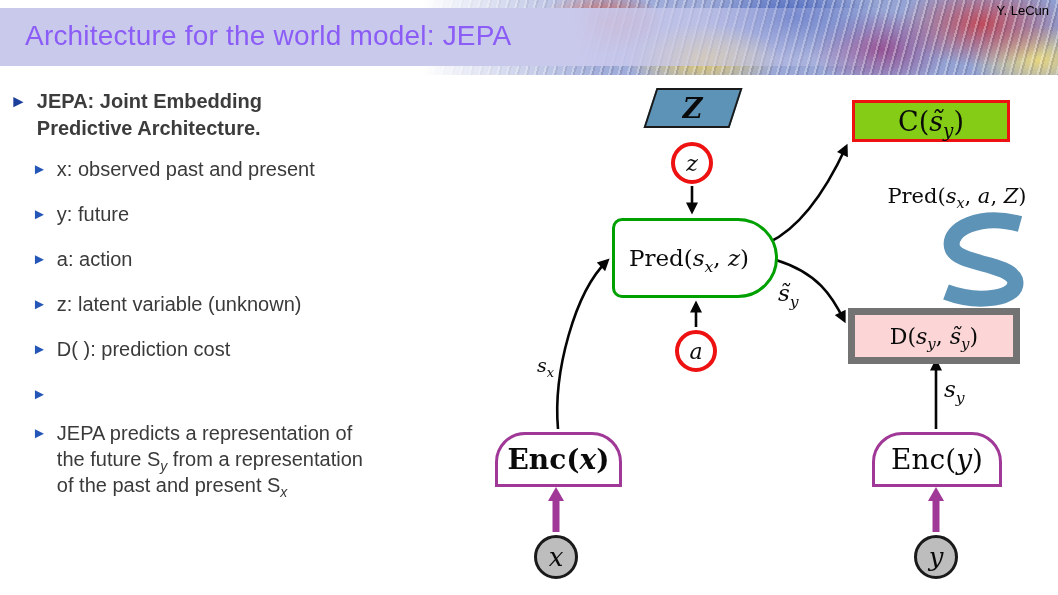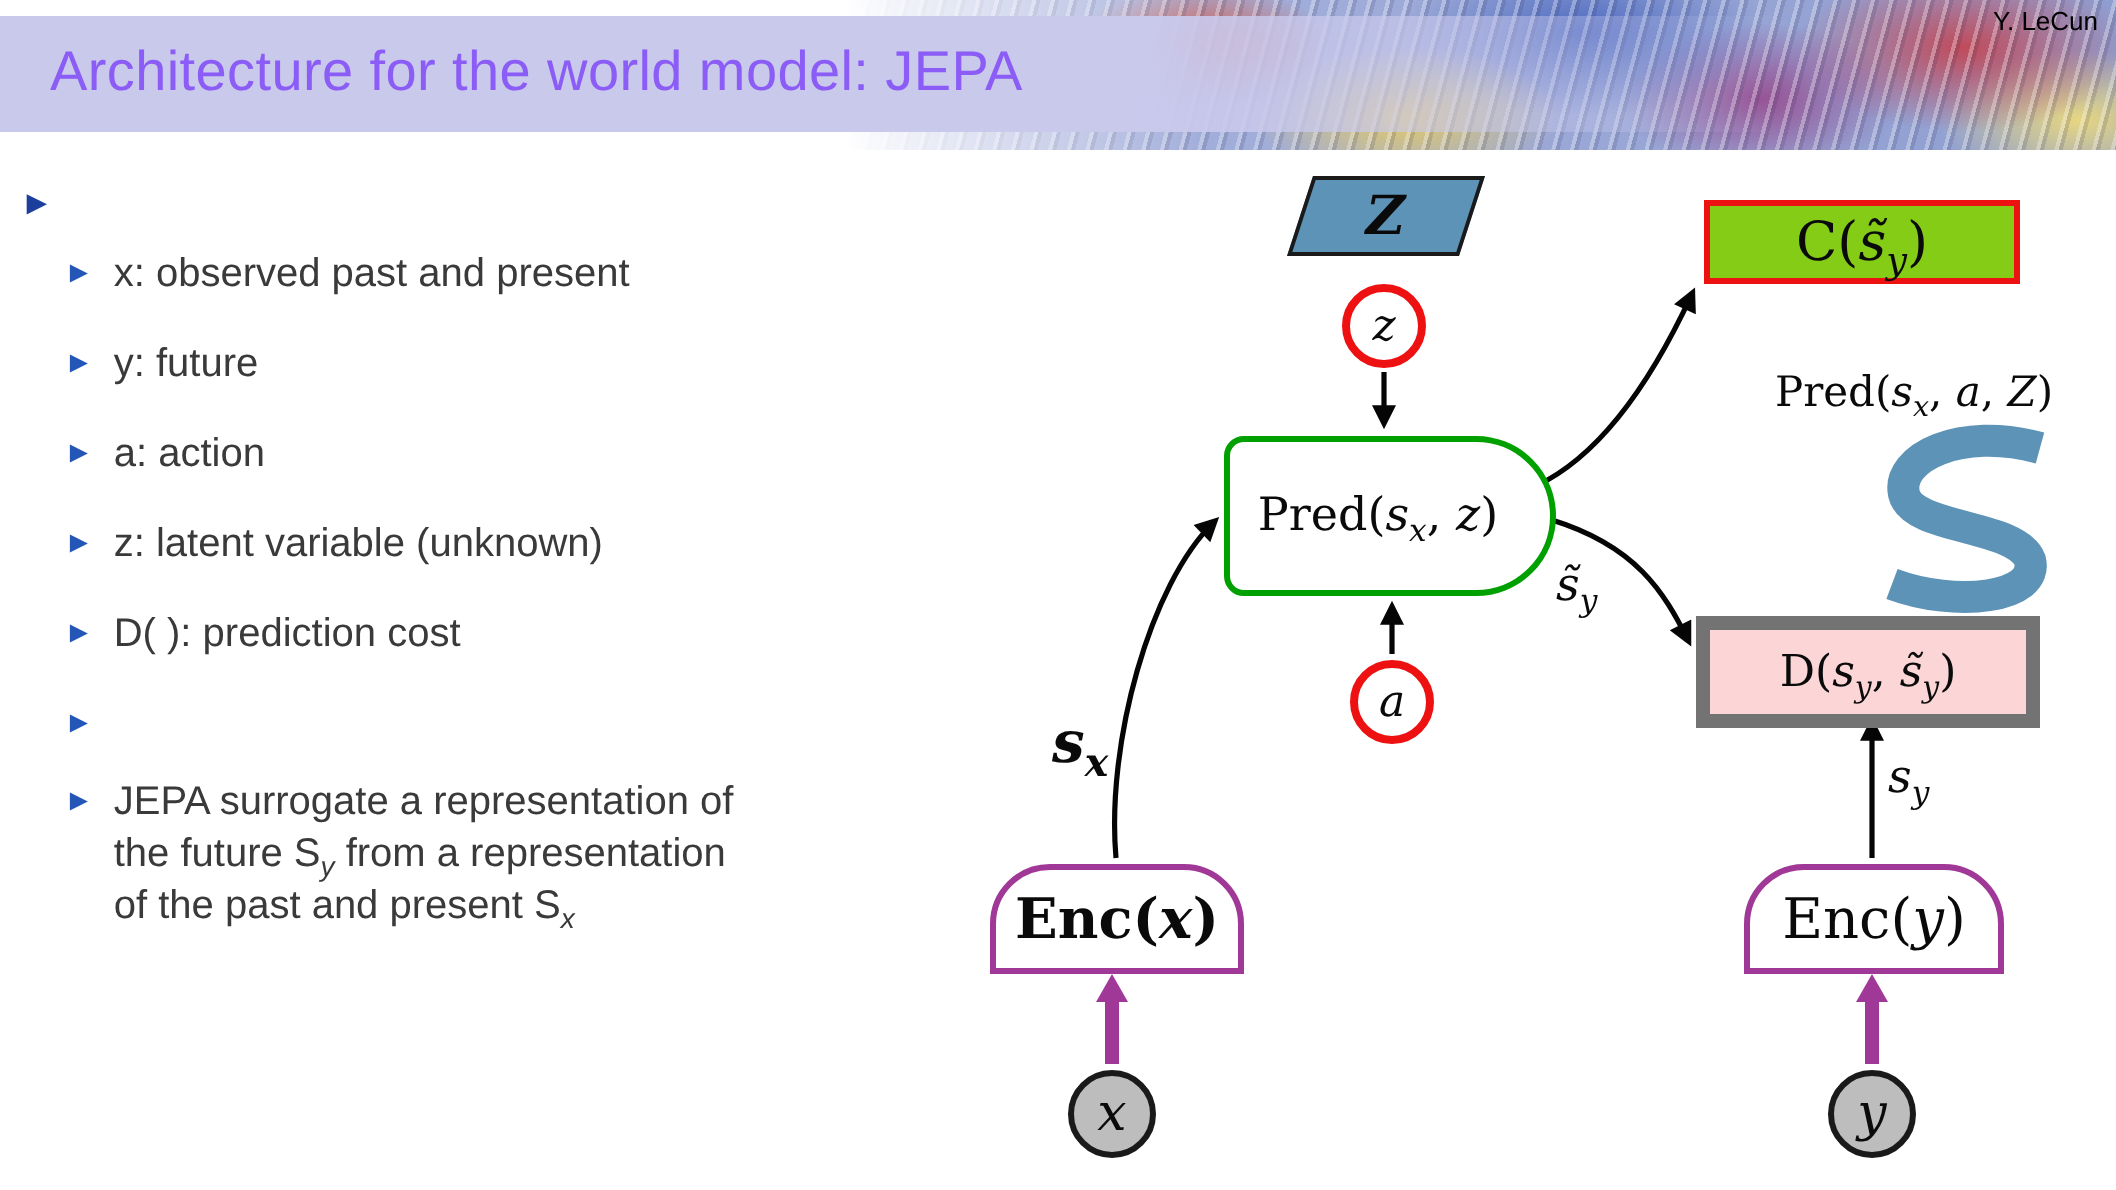--- a/index.html
+++ b/index.html
@@ -70,39 +70,43 @@
   .pred { left:132px; top:138px; width:166px; height:80px; background:#fff;
           border:3px solid #00a000; border-radius:10px 40px 40px 10px; font-size:23px; padding-right:12px; }
   .cbox { left:372px; top:20px;  width:158px; height:42px; background:#84cc16; border:3px solid #ee1111; font-size:27px; }
   .dbox { left:368px; top:228px; width:172px; height:56px; background:#fcd6d6; border:7px solid #737373; font-size:22px; }
   .enc  { background:#fff; border:3px solid #a03898; border-radius:30px 30px 0 0; font-size:28px; }
   .encx { left:15px;  top:352px; width:127px; height:55px;font-weight:bold; }
   .ency { left:392px; top:352px; width:130px; height:55px; }
 
   .dlabel { position:absolute; z-index:3; }
   .formula { left:382px; top:104px; width:190px; text-align:center; font-size:21px; }
-  .l-sx  { left:46px;  top:274px; font-size:29px;font-weight:bold; }
+  .l-sx  { left:57px;  top:274px; font-size:19px; }
   .l-sty { left:298px; top:188px; font-size:23px;margin-top:12px; }
   .l-sy  { left:464px; top:296px; font-size:23px; }
 </style>
 </head>
 <body>
 
 <div class="slide">
 
   <div class="header">
     <div class="texture"></div>
     <div class="band"></div>
     <div class="title">Architecture for the world model: JEPA</div>
     <div class="author">Y. LeCun</div>
   </div>
 
   <div class="bullets">
     <div class="b-main">
       <span class="marker m1">►</span>
+      <div>
+        <div>JEPA: Joint Embedding</div>
+        <div>Predictive Architecture.</div>
+      </div>
     </div>
     <div class="b-subs">
       <div class="b-sub">
         <span class="marker m2">►</span>
         <span class="b-text">x: observed past and present</span>
       </div>
       <div class="b-sub">
         <span class="marker m2">►</span>
         <span class="b-text">y: future</span>
       </div>
@@ -116,21 +120,21 @@
       </div>
       <div class="b-sub">
         <span class="marker m2">►</span>
         <span class="b-text">D( ): prediction cost</span>
       </div>
       <div class="b-sub">
         <span class="marker m2">►</span>
       </div>
       <div class="b-sub">
         <span class="marker m2">►</span>
-        <span class="b-text b-wrap"><span>JEPA surrogate a representation of the future S</span><sub class="it">y</sub><span> from a representation of the past and present S</span><sub class="it">x</sub></span>
+        <span class="b-text b-wrap"><span>JEPA predicts a representation of the future S</span><sub class="it">y</sub><span> from a representation of the past and present S</span><sub class="it">x</sub></span>
       </div>
     </div>
   </div>
 
   <div class="diagram">
 
     <svg class="wires" width="578" height="515" viewBox="0 0 578 515">
       <defs>
         <marker id="ah" markerUnits="userSpaceOnUse" markerWidth="14" markerHeight="12" viewBox="0 0 10 10" refX="7" refY="5" orient="auto-start-reverse">
           <path d="M0,0 L10,5 L0,10 z" fill="#050505"></path>

